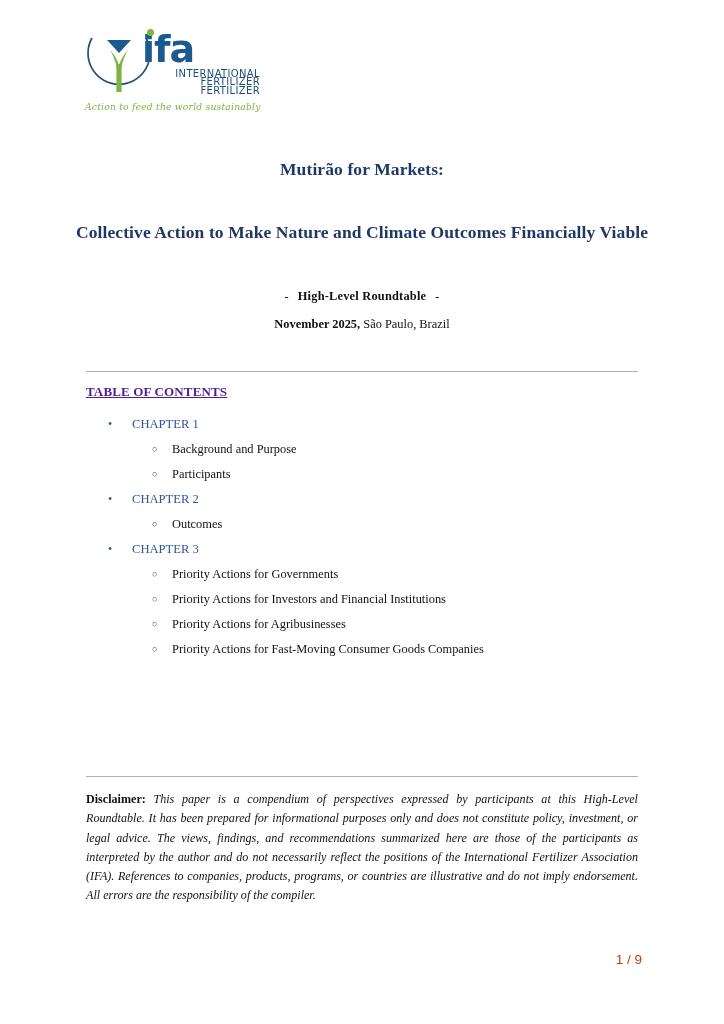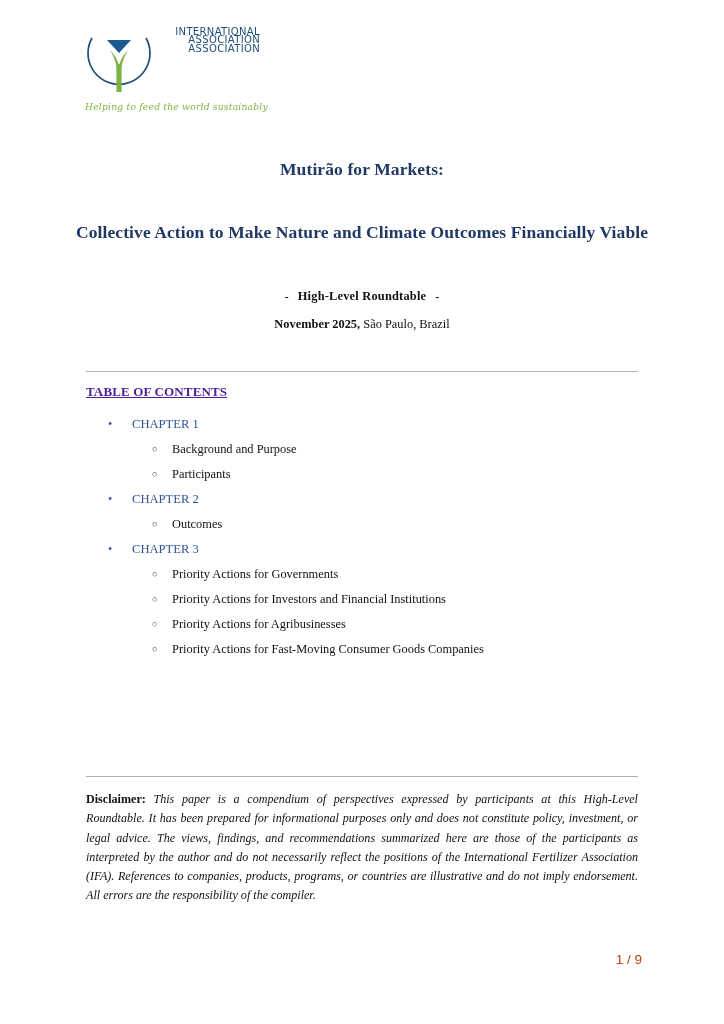--- a/index.html
+++ b/index.html
@@ -230,26 +230,30 @@
   <div class="logo-block">
     <div class="logo-mark">
       <svg viewBox="0 0 78 68" width="78" height="68" aria-hidden="true">
         <path d="M12 10 A31 31 0 1 0 66 10" fill="none" stroke="#1F4E79" stroke-width="1.7"></path>
         <path d="M39 64 C39 44 36 32 30 22 C34 26 37 31 39 37 C41 31 44 26 48 22 C42 32 39 44 39 64 Z" fill="#7CB342"></path>
         <rect x="36.4" y="36" width="5.2" height="28" fill="#7CB342"></rect>
         <path d="M27 12 L51 12 L39 25 Z" fill="#1B5A8E"></path>
       </svg>
     </div>
     <div class="logo-word">
+      <span class="ifa-text">
+        <span class="ifa-dot"></span>
+        <span>ifa</span>
+      </span>
       <div class="ifa-sub">
         <div>INTERNATIONAL</div>
-        <div>ASSOCIATION ASSOCIATION</div>
+        <div>FERTILIZER FERTILIZER</div>
       </div>
     </div>
-    <div class="tagline">Helping to feed the world sustainably</div>
+    <div class="tagline">Action to feed the world sustainably</div>
   </div>
 
   <div class="title-area">
     <div class="doc-title-1">Mutirão for Markets:</div>
     <div class="doc-title-2">Collective Action to Make Nature and Climate Outcomes Financially Viable</div>
   </div>
 
   <div class="sub-area">
     <div class="sub-line-1">
       <span class="dash">-</span><span>High-Level Roundtable</span><span class="dash">-</span>

